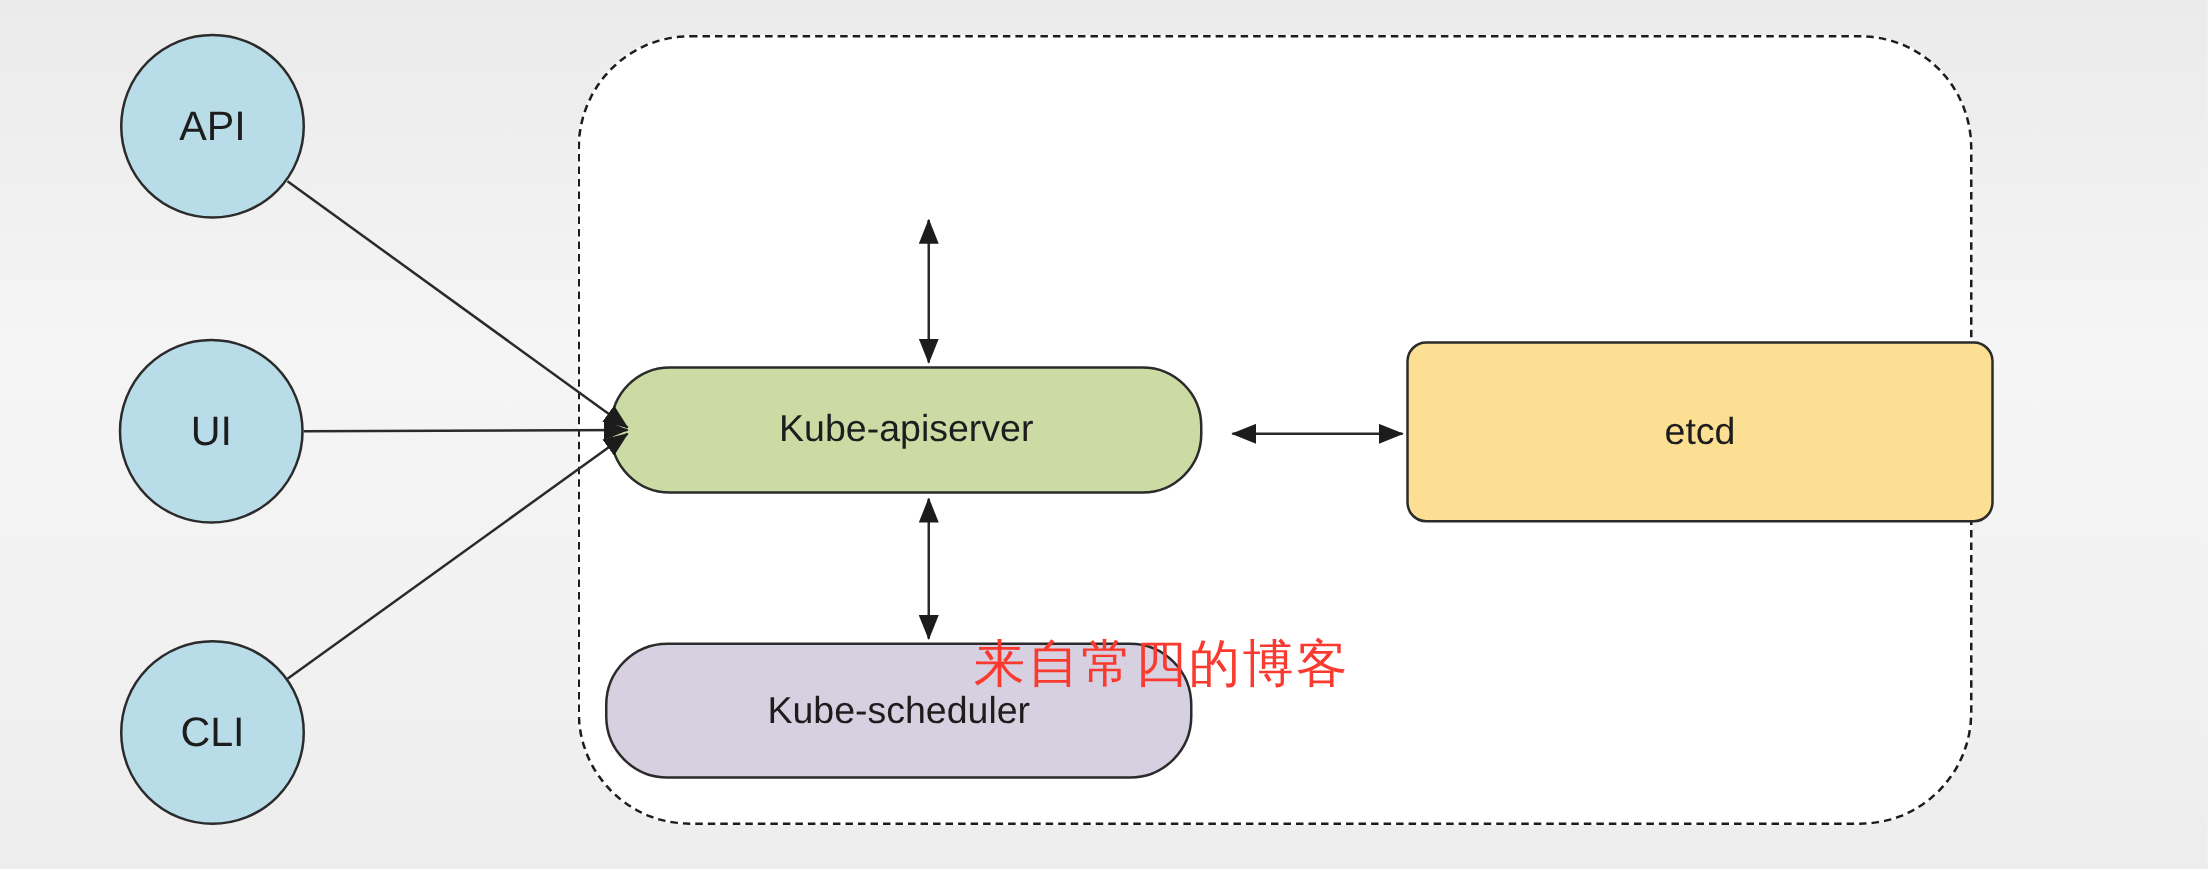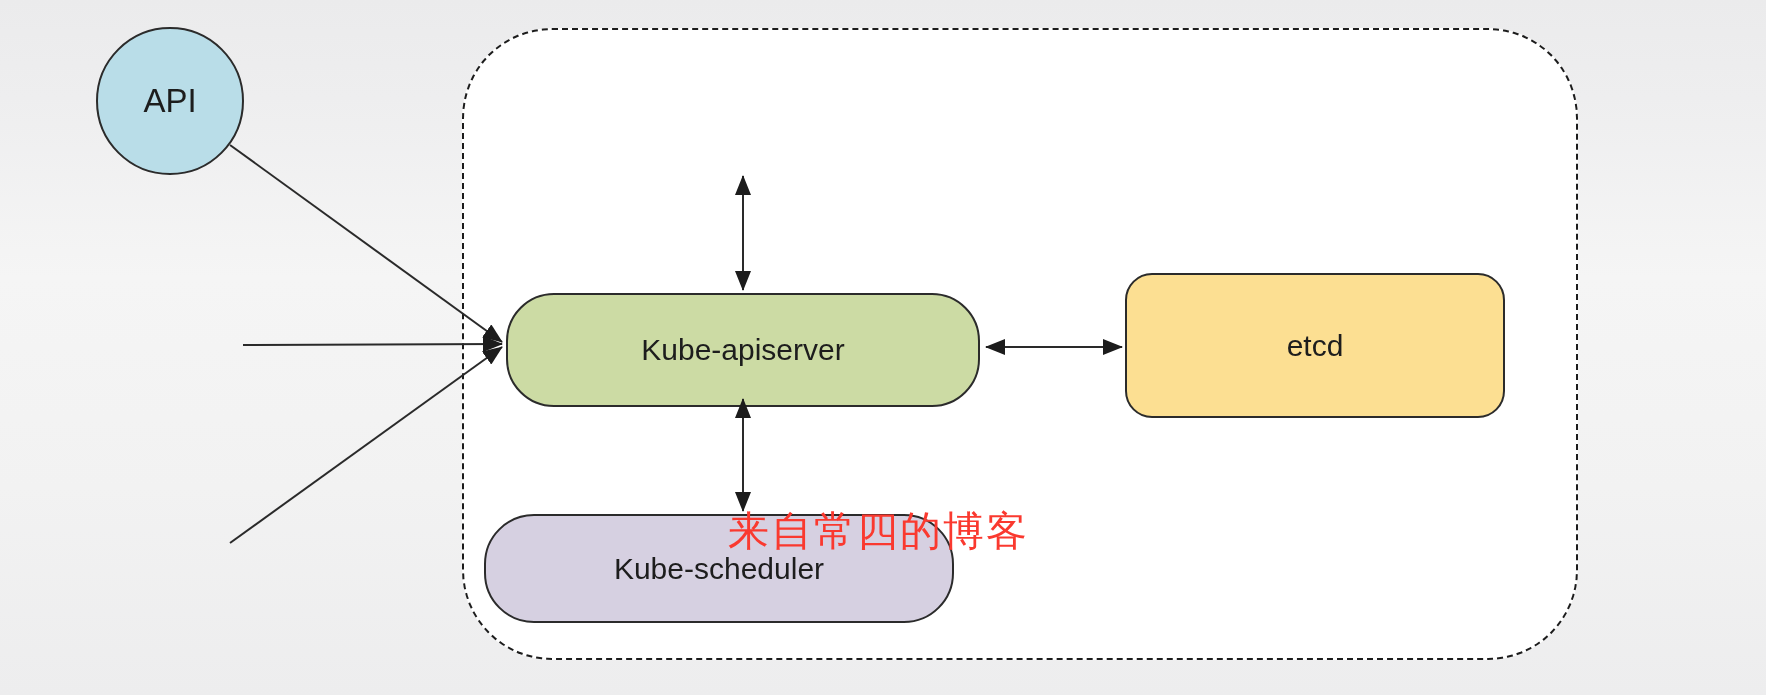--- a/index.html
+++ b/index.html
@@ -38,55 +38,61 @@
     font-size:33px;
   }
   #node-api{left:96px;top:27px;}
   #node-ui{left:95px;top:271px;}
   #node-cli{left:96px;top:512px;}
   #node-controller{
     left:515px;top:72px;width:465px;height:100px;
     background:#dfacaa;border-radius:46px;
   }
   #node-apiserver{
-    left:506px;top:293px;width:474px;height:114px;
+    left:488px;top:293px;width:474px;height:102px;
     background:#ccdba4;border-radius:48px;
   }
   #node-scheduler{
     left:484px;top:514px;width:470px;height:109px;
     background:#d6d0e1;border-radius:50px;
   }
   #node-etcd{
-    left:1125px;top:273px;width:380px;height:145px;
-    background:#fcdf92;border-radius:27px;
+    left:1125px;top:273px;width:470px;height:145px;
+    background:#fcdf92;border-radius:16px;
   }
   #edges{
     position:absolute;left:0;top:0;width:1766px;height:695px;
     pointer-events:none;
   }
   #watermark{
     position:absolute;
-    left:728px;top:509px;
+    left:779px;top:509px;
     font-size:41px;
     line-height:1.1;
     letter-spacing:2px;
     color:#fa392f;
     z-index:5;
     white-space:nowrap;
   }
 </style>
 </head>
 <body>
 
 <div id="stage">
 
   <div class="cluster"></div>
 
   <div class="node circle" id="node-api">
     <span>API</span>
+  </div>
+  <div class="node circle" id="node-ui">
+    <span>UI</span>
+  </div>
+  <div class="node circle" id="node-cli">
+    <span>CLI</span>
   </div>
 
   <div class="node" id="node-apiserver">
     <span>Kube-apiserver</span>
   </div>
   <div class="node" id="node-scheduler">
     <span>Kube-scheduler</span>
   </div>
   <div class="node" id="node-etcd">
     <span>etcd</span>

